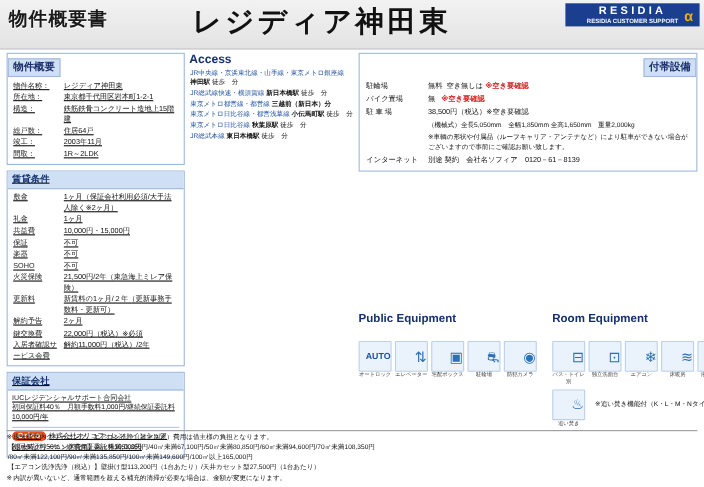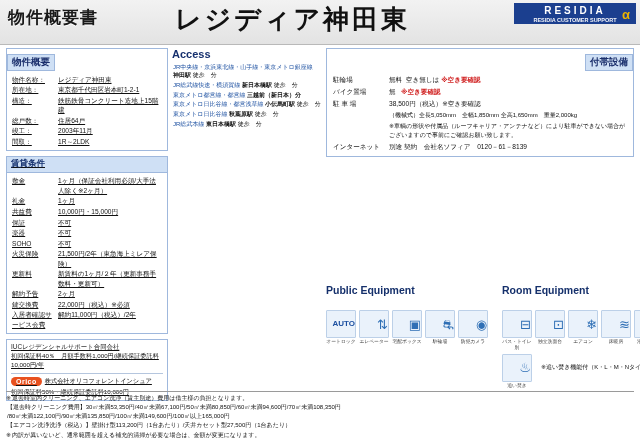--- a/index.html
+++ b/index.html
@@ -234,20 +234,21 @@
           <tr>
                 <td class="k">入居者確認サービス会費</td>
                 <td>解約11,000円（税込）/2年</td>
               </tr>
         </tbody>
           </table>
       </div>
     </div>
 
     <div class="box gbox">
+      <div class="box-hd">保証会社</div>
       <div class="box-bd">
         <div class="logo-iuc">IUCレジデンシャルサポート合同会社</div>
         <div class="note">初回保証料40％　月額手数料1,000円/継続保証委託料 10,000円/年</div>
         <div class="hr-left"></div>
         <div class="row">
           <span class="orico">Orico</span>
           <span class="orico-txt">株式会社オリコフォレントインシュア</span>
         </div>
         <div class="note">初回保証料50%・継続保証委託料10,000円</div>
       </div>

